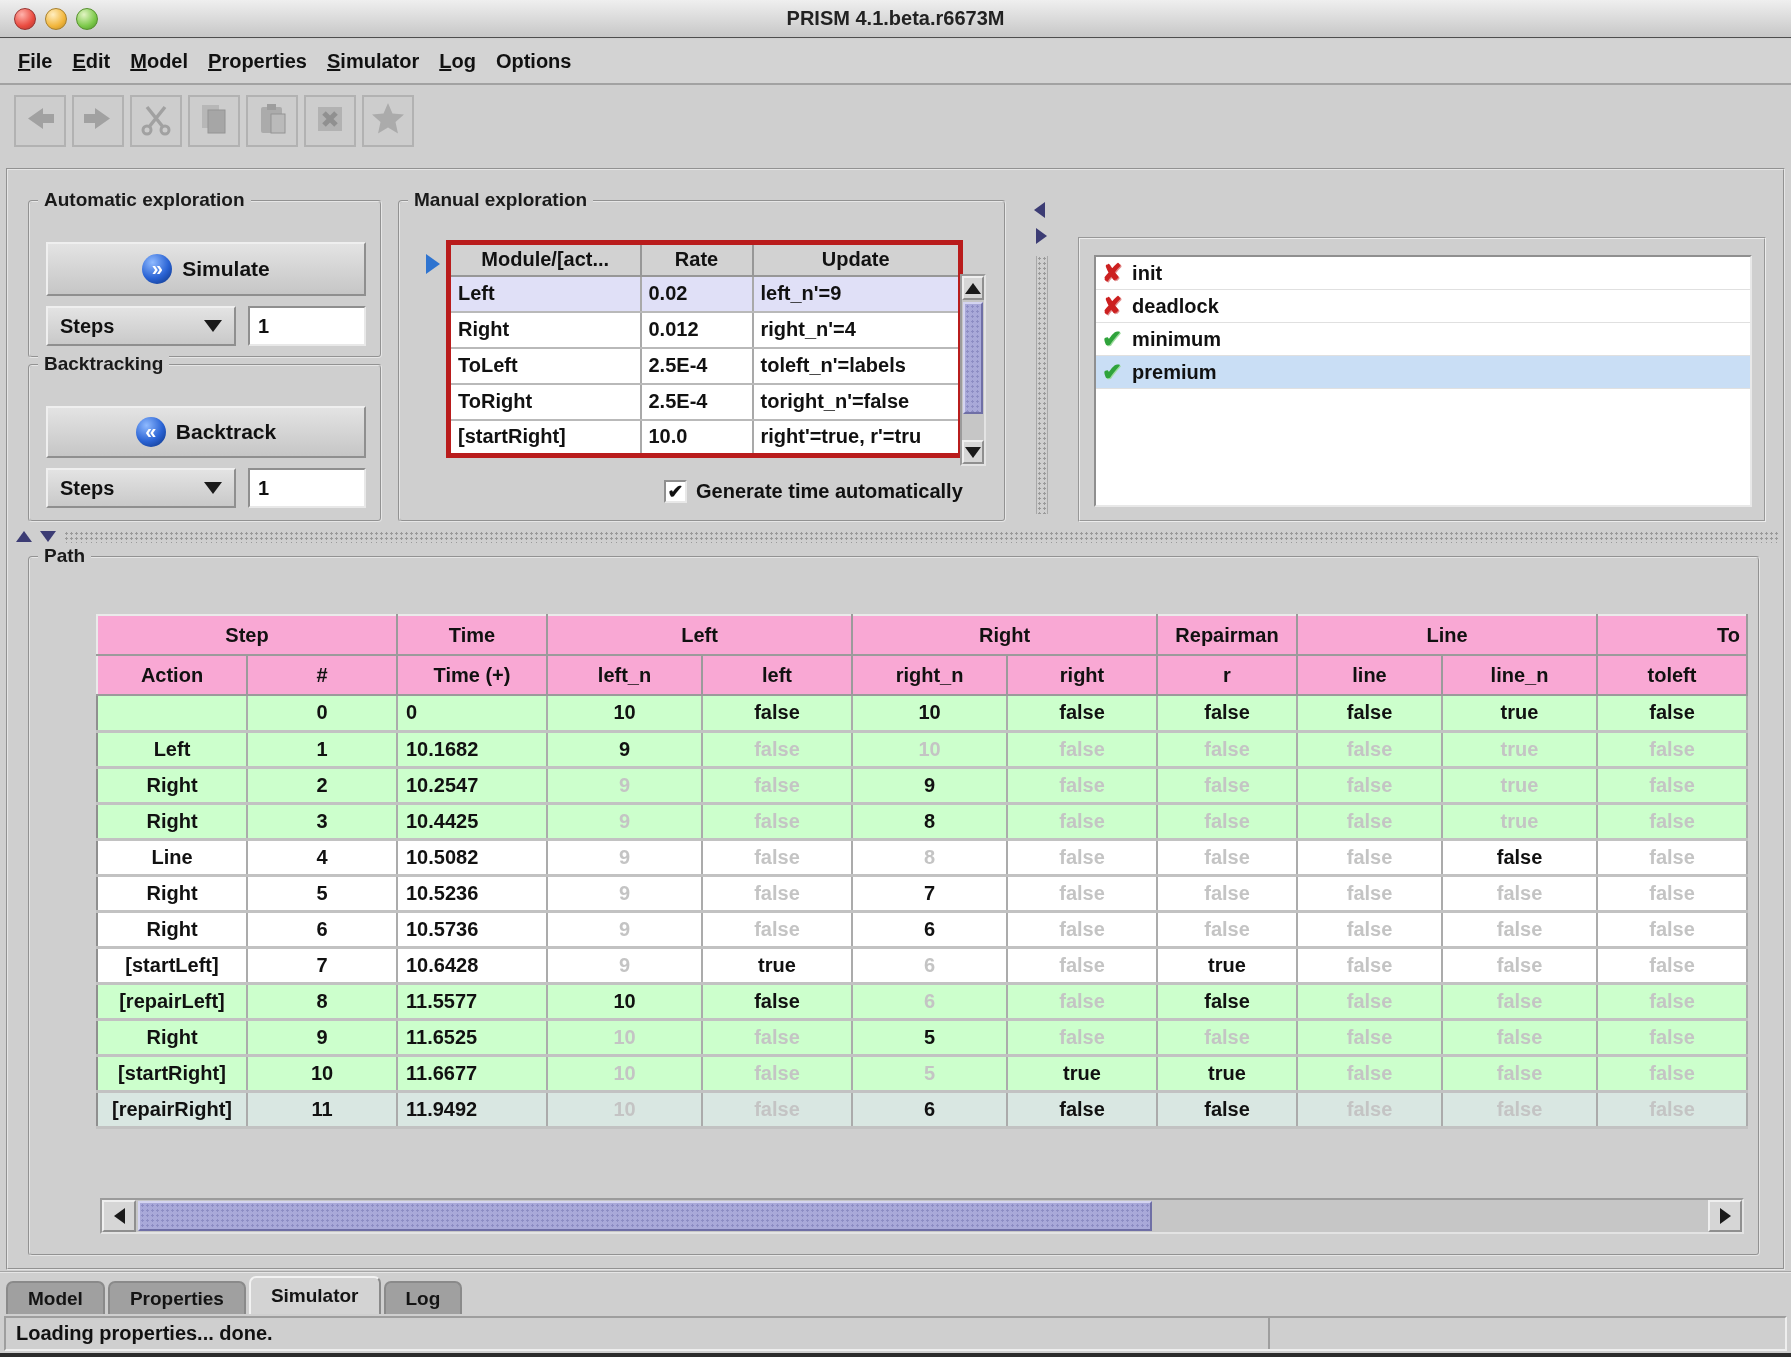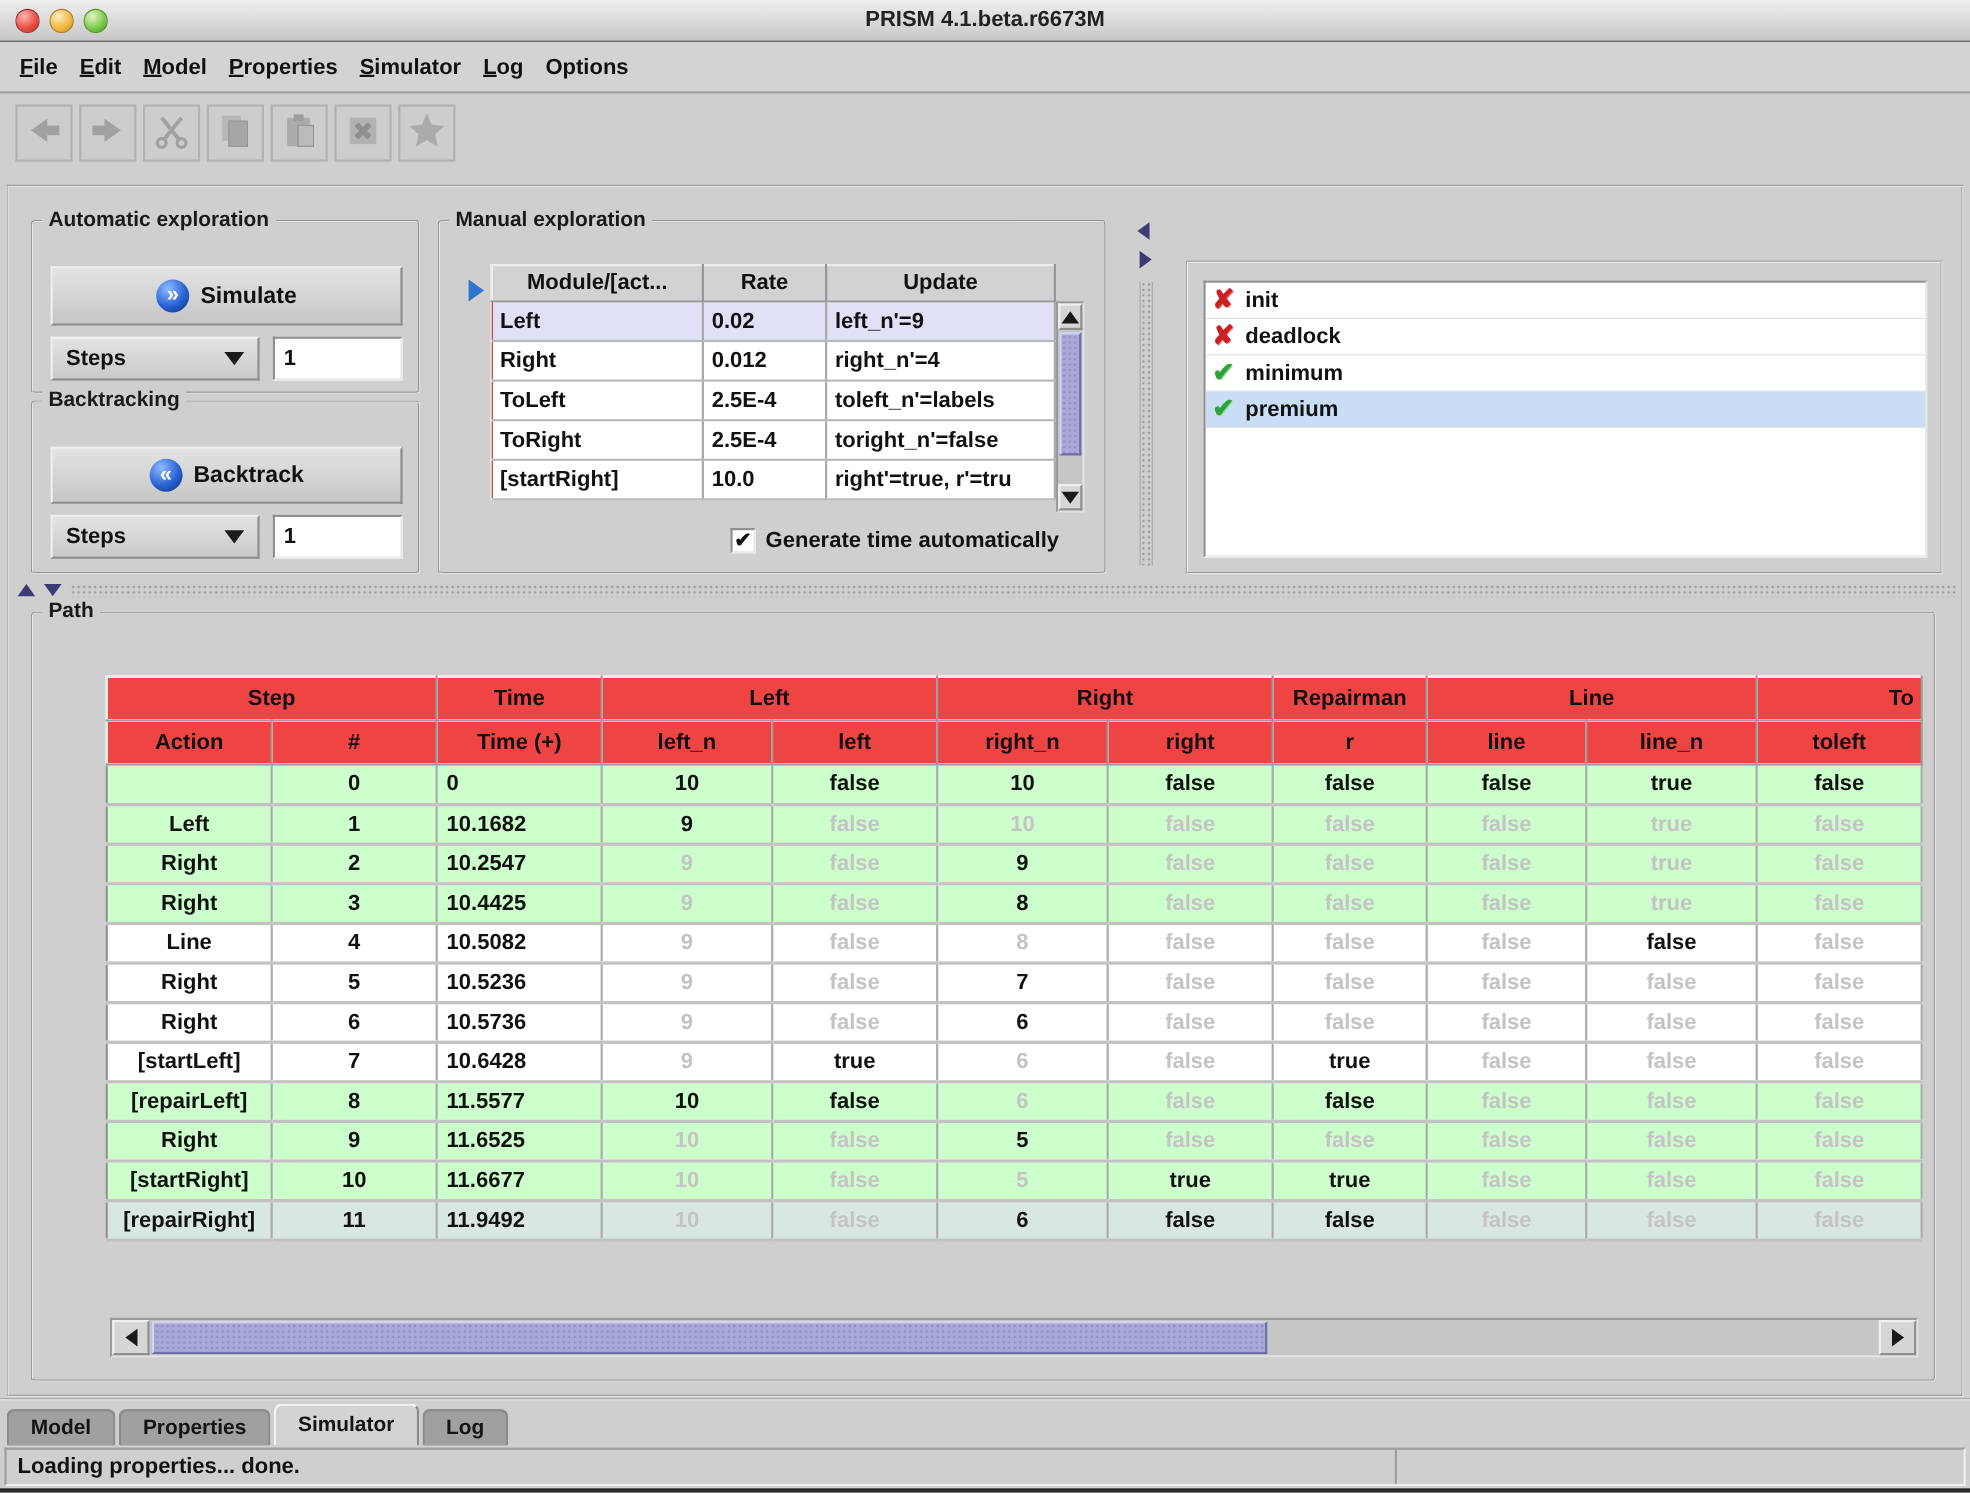--- a/index.html
+++ b/index.html
@@ -66,21 +66,21 @@
     position:absolute; background:linear-gradient(#e3e3e3,#c9c9c9);
     border:2px solid; border-color:#efefef #8f8f8f #8f8f8f #efefef;
     font-size:20px; display:flex; align-items:center; padding:0 12px;
   }
   .combo .arr { margin-left:auto; width:0; height:0; border-left:9px solid transparent; border-right:9px solid transparent; border-top:12px solid #1a1a1a; }
   .field {
     position:absolute; background:#fff; border:2px solid; border-color:#8f8f8f #e8e8e8 #e8e8e8 #8f8f8f;
     font-size:20px; display:flex; align-items:center; padding-left:8px;
   }
   
-  .manual-table { position:absolute; border-collapse:collapse; table-layout:fixed; background:#fff; border:1px solid #b91c1c; }
+  .manual-table { position:absolute; border-collapse:collapse; table-layout:fixed; background:#fff; border:5px solid #b91c1c; }
   .manual-table th {
     height:33px; background:#d2d2d2; font-size:20px;
     border:2px solid; border-color:#ececec #979797 #979797 #ececec;
     overflow:hidden; white-space:nowrap;
   }
   .manual-table td {
     height:36px; font-size:20px; padding-left:7px;
     border-right:2px solid #a9a9a9; border-bottom:2px solid #b9b9b9;
     overflow:hidden; white-space:nowrap; background:#fff;
   }
@@ -139,21 +139,21 @@
   
   .sl-list { position:absolute; background:#fff; border:2px solid; border-color:#8f8f8f #e8e8e8 #e8e8e8 #8f8f8f; overflow:hidden;}
   .sl-row { height:33px; display:flex; align-items:center; gap:10px; padding-left:6px; font-size:20px; border-bottom:1px solid #e0e0e0;}
   .sl-row.sel { background: var(--selection-blue,#c9def5); }
   .sl-ic { font-size:24px; line-height:1; }
   .sl-ic.yes { color: var(--label-yes-green,#2fa33b); text-shadow: 1px 1px 0 #9edc9e; }
   .sl-ic.no  { color: var(--label-no-red,#cc2020); text-shadow: 1px 1px 0 #e09090; }
   
   .path-table { position:absolute; border-collapse:collapse; table-layout:fixed; background:#fff; border:2px solid #8f8f8f; }
   .path-table th {
-    background:#ef4444; font-size:20px; height:40px;
+    background:#f9a8d4; font-size:20px; height:40px;
     border:2px solid; border-color:#eaeaea #9b9b9b #9b9b9b #eaeaea;
     overflow:hidden; white-space:nowrap; padding:0 6px;
   }
   .path-table td {
     height:36px; font-size:20px; text-align:center;
     border-right:2px solid #ababab; border-bottom:3px solid #c2c2c2;
     overflow:hidden; white-space:nowrap;
   }
   .path-table td.tleft { text-align:left; padding-left:8px; }
   .path-table td.mut { color: var(--muted-text,#c4c4c4); }

